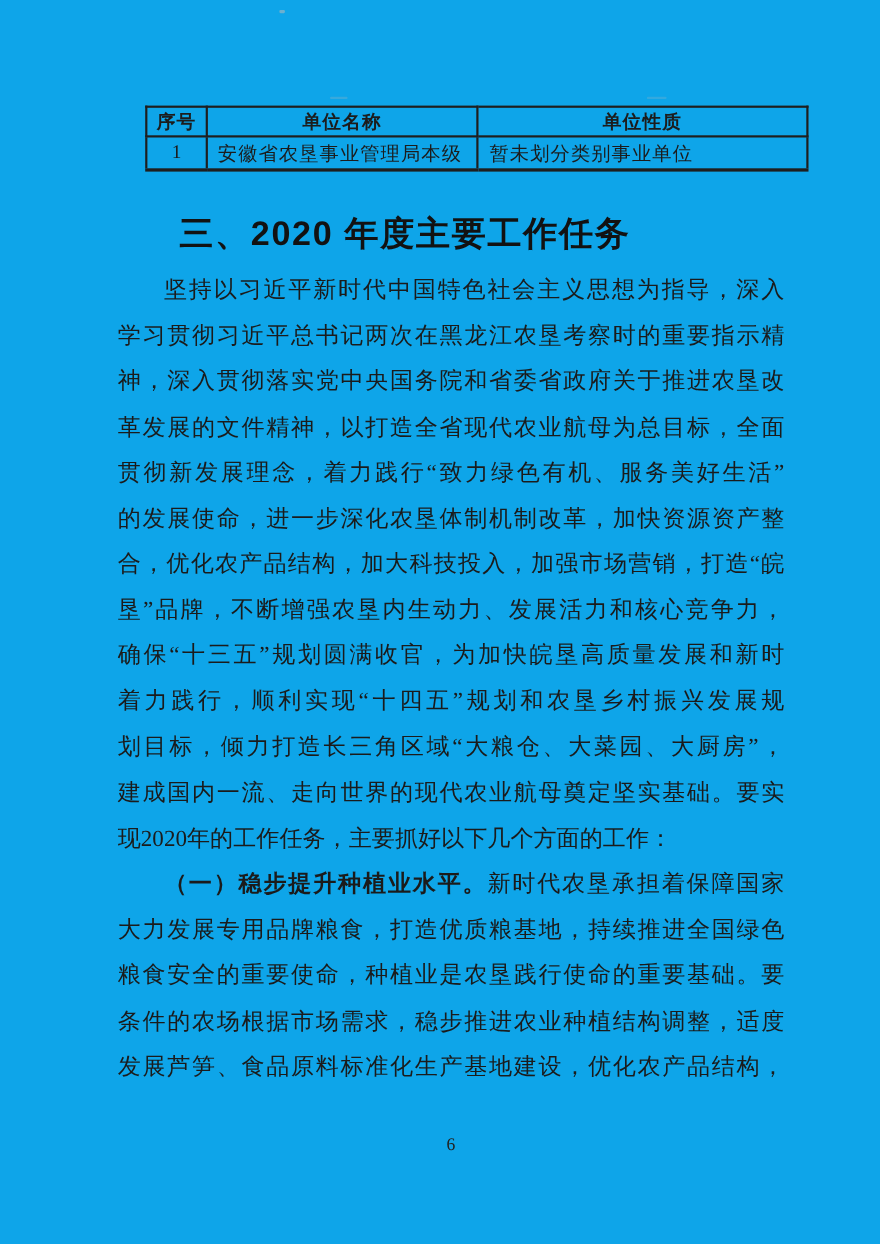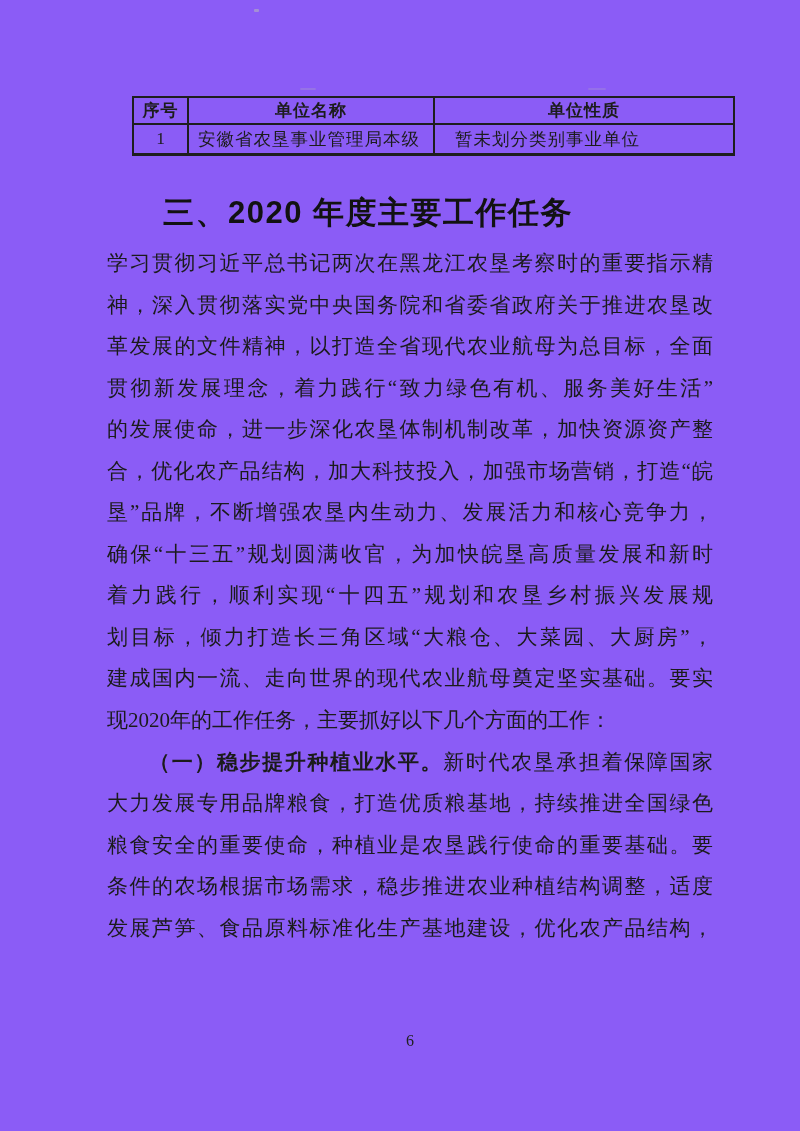--- a/index.html
+++ b/index.html
@@ -1,21 +1,21 @@
 <!DOCTYPE html>
 <html><head>
 <meta charset="utf-8">
 <style>
   * { margin: 0; padding: 0; box-sizing: border-box; }
   html, body { background: #ffffff; }
   .page {
     position: relative;
     width: 800px;
     height: 1131px;
-    background: #8b5cf6;
+    background: #0ea5e9;
     color: #1c1c1c;
     font-family: "Liberation Serif", "DejaVu Serif", serif;
     overflow: hidden;
   }
 
   
   .speck { position: absolute; background: #b9b9b9; border-radius: 1px; }
   .speck.s1 { left: 254px; top: 9px;  width: 5px;  height: 3px; opacity: .55; }
   .speck.s2 { left: 300px; top: 88px; width: 16px; height: 2px; opacity: .25; }
   .speck.s3 { left: 588px; top: 88px; width: 18px; height: 2px; opacity: .22; }
@@ -39,21 +39,21 @@
   }
   .units-table th {
     height: 27px;
     font-weight: 600;
     text-align: center;
     letter-spacing: 1px;
   }
   .units-table td { height: 30px; font-size: 17.5px; }
   .units-table td.cell-no   { text-align: center; }
   .units-table td.cell-name { padding-left: 9px; letter-spacing: 1px; margin-left: 44px; }
-  .units-table td.cell-type { padding-left: 20px; letter-spacing: 1px; }
+  .units-table td.cell-type { padding-left: 10px; letter-spacing: 1px; }
   .units-table tr.data-row td { border-bottom-width: 3px; }
 
   
   .section-heading {
     position: absolute;
     left: 108px; top: 192px;
     width: 606px;
     font-family: "Liberation Sans", "DejaVu Sans", sans-serif;
     font-weight: bold;
     font-size: 31px;
@@ -120,20 +120,21 @@
         <td class="cell-no">1</td>
         <td class="cell-name">安徽省农垦事业管理局本级</td>
         <td class="cell-type">暂未划分类别事业单位</td>
       </tr>
     </tbody>
   </table>
 
   <div class="section-heading">三、2020 年度主要工作任务</div>
 
   <div class="body-text">
+    <div class="bline indent">坚持以习近平新时代中国特色社会主义思想为指导，深入</div>
     <div class="bline">学习贯彻习近平总书记两次在黑龙江农垦考察时的重要指示精</div>
     <div class="bline">神，深入贯彻落实党中央国务院和省委省政府关于推进农垦改</div>
     <div class="bline">革发展的文件精神，以打造全省现代农业航母为总目标，全面</div>
     <div class="bline">贯彻新发展理念，着力践行“致力绿色有机、服务美好生活”</div>
     <div class="bline">的发展使命，进一步深化农垦体制机制改革，加快资源资产整</div>
     <div class="bline">合，优化农产品结构，加大科技投入，加强市场营销，打造“皖</div>
     <div class="bline">垦”品牌，不断增强农垦内生动力、发展活力和核心竞争力，</div>
     <div class="bline">确保“十三五”规划圆满收官，为加快皖垦高质量发展和新时</div>
     <div class="bline">着力践行，顺利实现“十四五”规划和农垦乡村振兴发展规</div>
     <div class="bline">划目标，倾力打造长三角区域“大粮仓、大菜园、大厨房”，</div>

